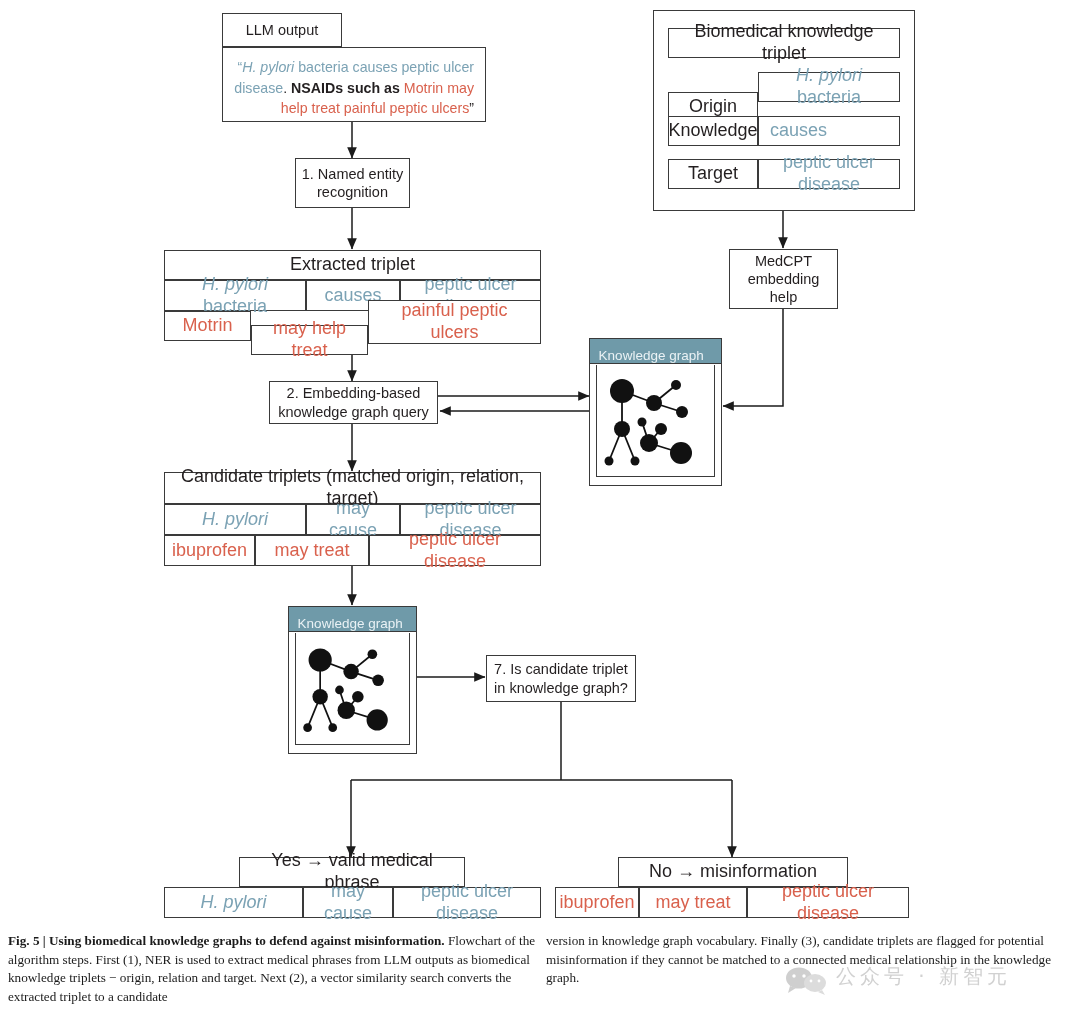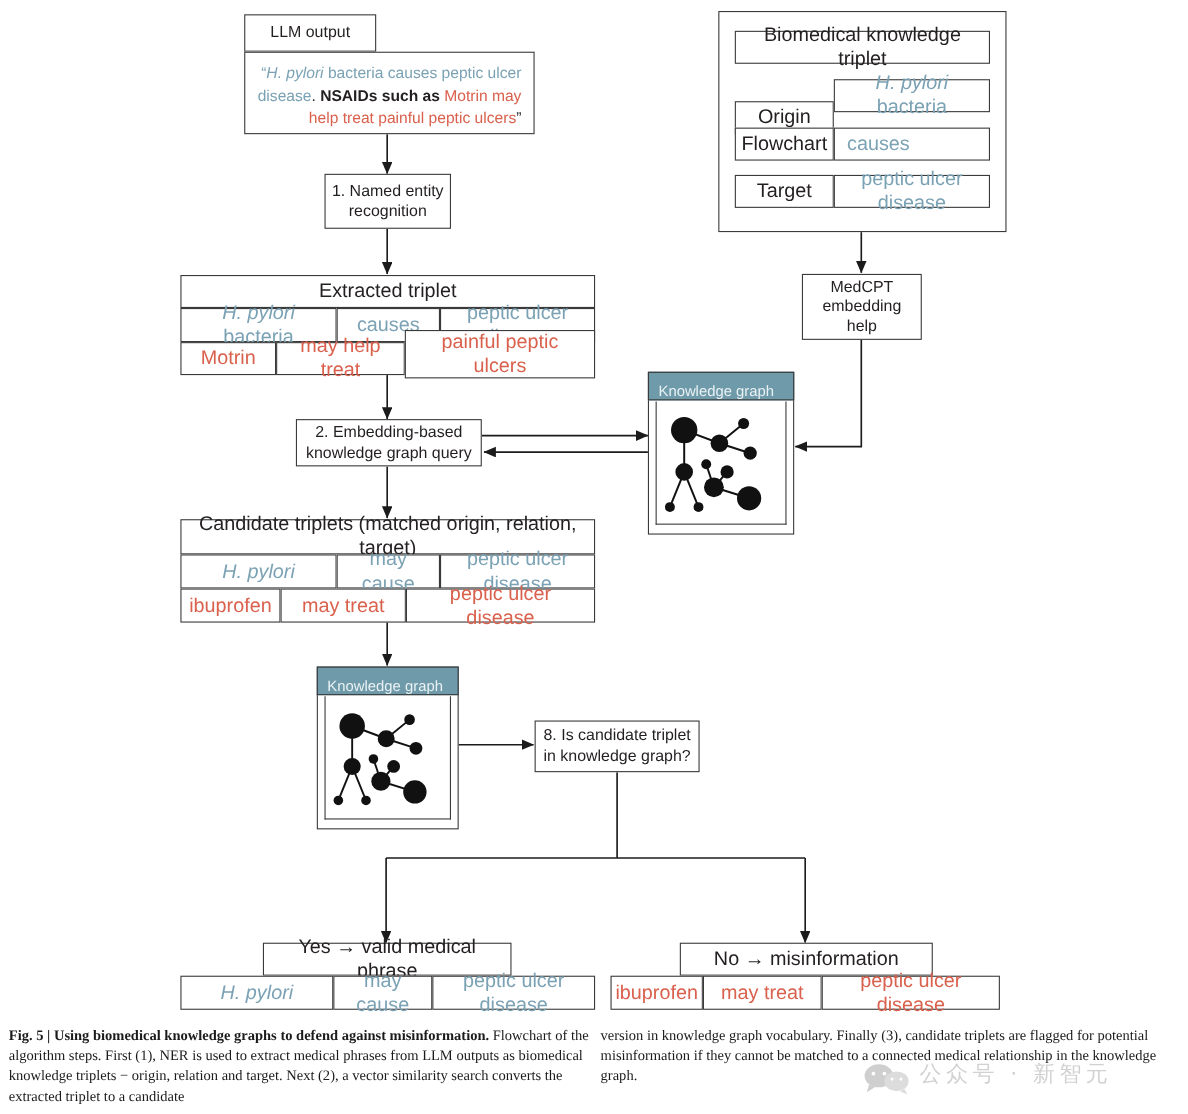--- a/index.html
+++ b/index.html
@@ -95,21 +95,21 @@
   <div class="cell blue" style="left:306px;top:280px;width:94px;height:31px;">
     <span>causes</span>
   </div>
   <div class="cell blue" style="left:400px;top:280px;width:141px;height:31px;">
     <span>peptic ulcer disease</span>
   </div>
 
   <div class="cell red" style="left:164px;top:311px;width:87px;height:30px;">
     <span>Motrin</span>
   </div>
-  <div class="cell red" style="left:251px;top:311px;width:117px;height:30px;align-items:center;">
+  <div class="cell red" style="left:251px;top:325px;width:117px;height:30px;align-items:center;">
     <span>may help treat</span>
   </div>
   <div class="cell red" style="left:368px;top:300px;width:173px;height:44px;">
     <span>painful peptic ulcers</span>
   </div>
 
   <div class="box" style="left:269px;top:381px;width:169px;height:43px;">
     <span>2. Embedding-based knowledge graph query</span>
   </div>
 
@@ -141,21 +141,21 @@
   </div>
 
   <div class="cell" style="left:668px;top:72px;width:90px;height:30px;margin-top:20px;">
     <span>Origin</span>
   </div>
   <div class="cell blue" style="left:758px;top:72px;width:142px;height:30px;">
     <span><i>H. pylori</i> bacteria</span>
   </div>
 
   <div class="cell" style="left:668px;top:116px;width:90px;height:30px;">
-    <span>Flowchart</span>
+    <span>Knowledge</span>
   </div>
   <div class="cell blue" style="left:758px;top:116px;width:142px;height:30px;justify-content:flex-start;padding-left:11px;">
     <span>causes</span>
   </div>
 
   <div class="cell" style="left:668px;top:159px;width:90px;height:30px;">
     <span>Target</span>
   </div>
   <div class="cell blue" style="left:758px;top:159px;width:142px;height:30px;">
     <span>peptic ulcer disease</span>
@@ -227,21 +227,21 @@
           <circle cx="45" cy="57" r="4.5"></circle>
           <circle cx="52" cy="78" r="9"></circle>
           <circle cx="64" cy="64" r="6"></circle>
           <circle cx="84" cy="88" r="11"></circle>
         </g>
       </svg>
     </div>
   </div>
 
   <div class="box" style="left:486px;top:655px;width:150px;height:47px;">
-    <span>8. Is candidate triplet in knowledge graph?</span>
+    <span>7. Is candidate triplet in knowledge graph?</span>
   </div>
 
   <div class="cell" style="left:239px;top:857px;width:226px;height:30px;align-items:center;">
     <span>Yes → valid medical phrase</span>
   </div>
   <div class="cell blue" style="left:164px;top:887px;width:139px;height:31px;">
     <span class="ital">H. pylori</span>
   </div>
   <div class="cell blue" style="left:303px;top:887px;width:90px;height:31px;">
     <span>may cause</span>

